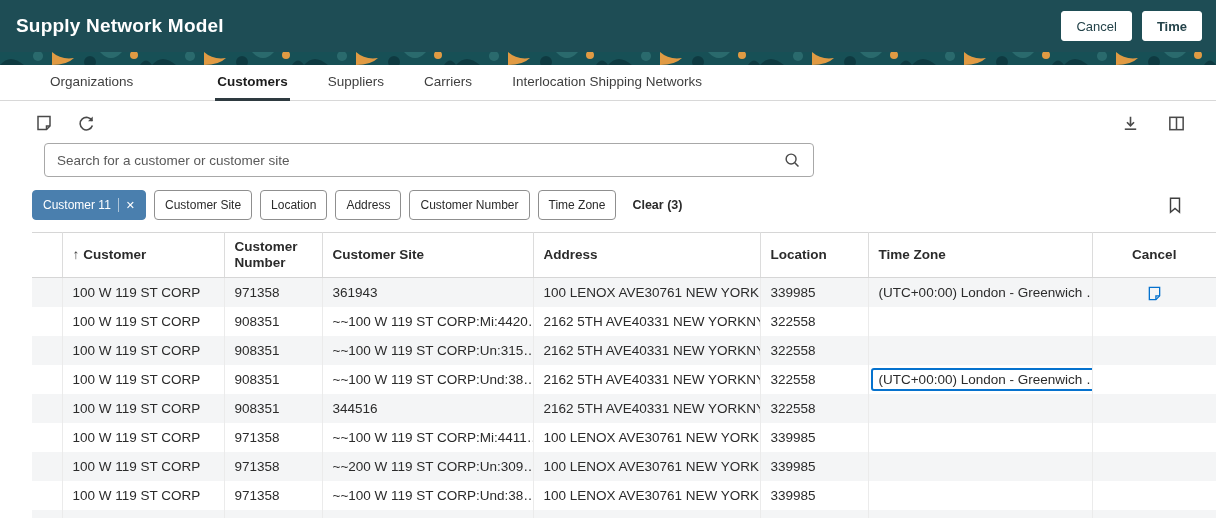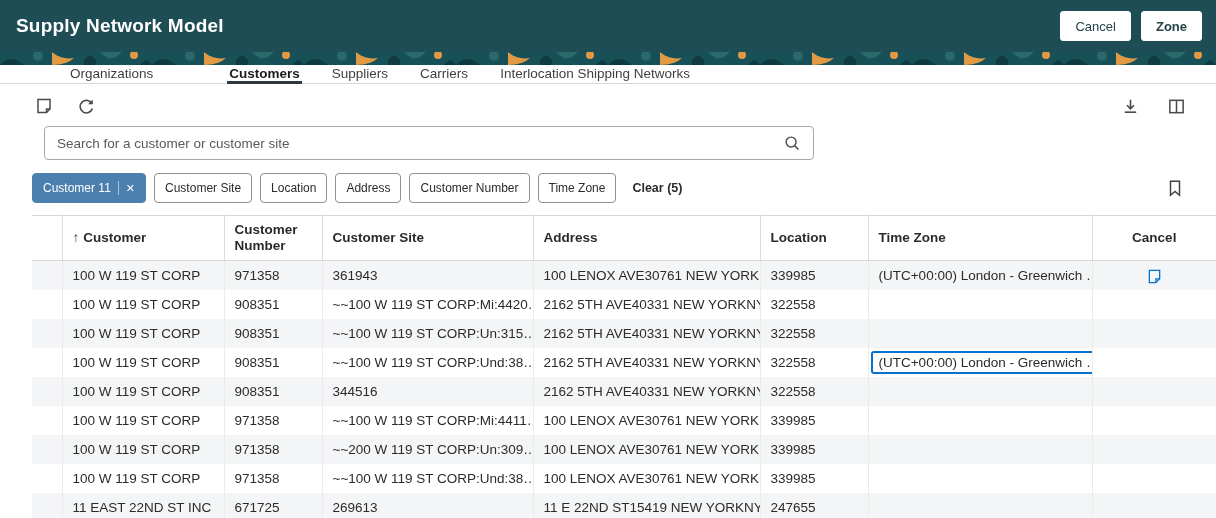--- a/index.html
+++ b/index.html
@@ -38,24 +38,24 @@
     cursor: pointer;
   }
   .hdr-btn.primary { font-weight: bold; }
 
   
   .deco-band { height: 13px; line-height: 0; }
   .deco-band svg { display: block; }
 
   
   .tab-bar {
-    height: 19px;
+    height: 36px;
     display: flex;
-    gap: 28px;
-    padding-left: 68px;
+    gap: 36px;
+    padding-left: 48px;
     border-bottom: 1px solid #d8d8d8;
     align-items: stretch;
   }
   .tab {
     background: none;
     border: none;
     font-family: inherit;
     font-size: 13.5px;
     color: #3f3f3f;
     cursor: pointer;
@@ -198,21 +198,21 @@
 </style>
 </head>
 <body>
 
 <div>
 
   <header class="app-header">
     <h1 class="page-title">Supply Network Model</h1>
     <div class="header-actions">
       <button class="hdr-btn">Cancel</button>
-      <button class="hdr-btn primary">Zone</button>
+      <button class="hdr-btn primary">Time</button>
     </div>
   </header>
 
   <div class="deco-band">
     <svg width="1216" height="13" preserveAspectRatio="none" class="ic">
       <defs>
         <pattern id="bandp" width="152" height="13" patternUnits="userSpaceOnUse">
           <rect width="152" height="13" fill="#175056"></rect>
           <path d="M0 13 Q10 1 24 13 Z" fill="#0e3a41"></path>
           <circle cx="38" cy="4" r="5" fill="#2a6a6d"></circle>
@@ -301,21 +301,21 @@
         <div class="chip">
           <span>Address</span>
         </div>
         <div class="chip">
           <span>Customer Number</span>
         </div>
         <div class="chip">
           <span>Time Zone</span>
         </div>
       </div>
-    <span class="clear-link">Clear (5)</span>
+    <span class="clear-link">Clear (3)</span>
     <span class="bookmark-wrap">
       <span>
         <svg class="ic" width="18" height="19" viewBox="0 0 20 21">
             <path d="M5 2.5h10v15.5l-5-4.3-5 4.3z" fill="none" stroke="#3f3f3f" stroke-width="1.6"></path>
           </svg>
       </span>
     </span>
   </div>
 
   <div class="table-wrap">

